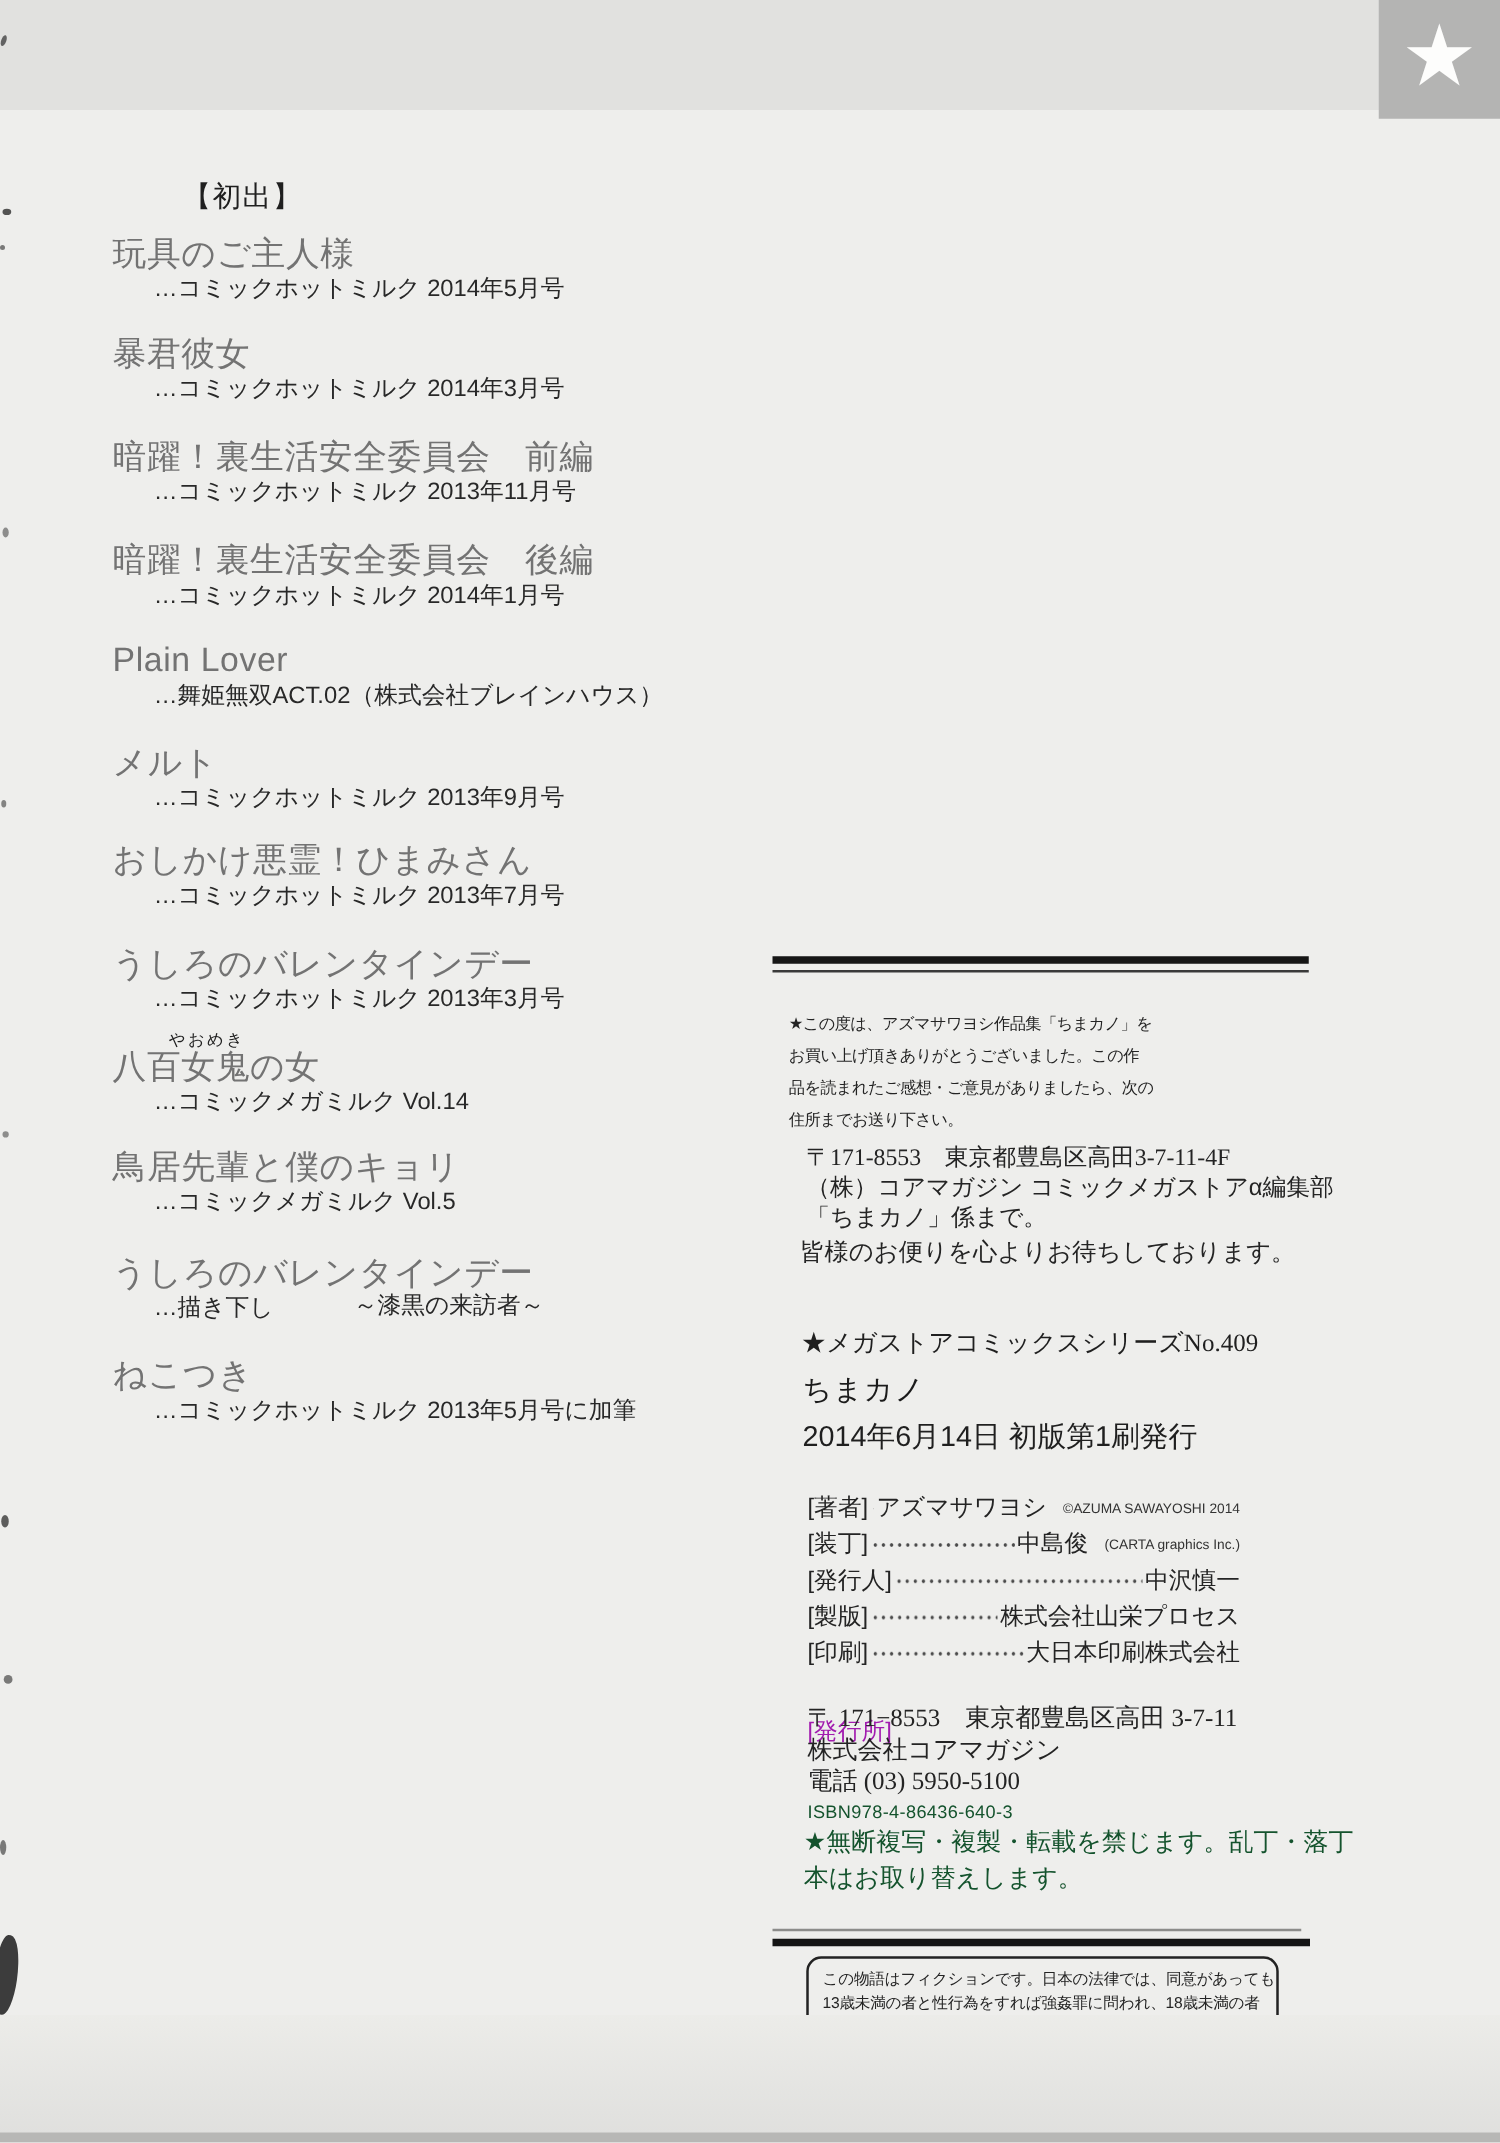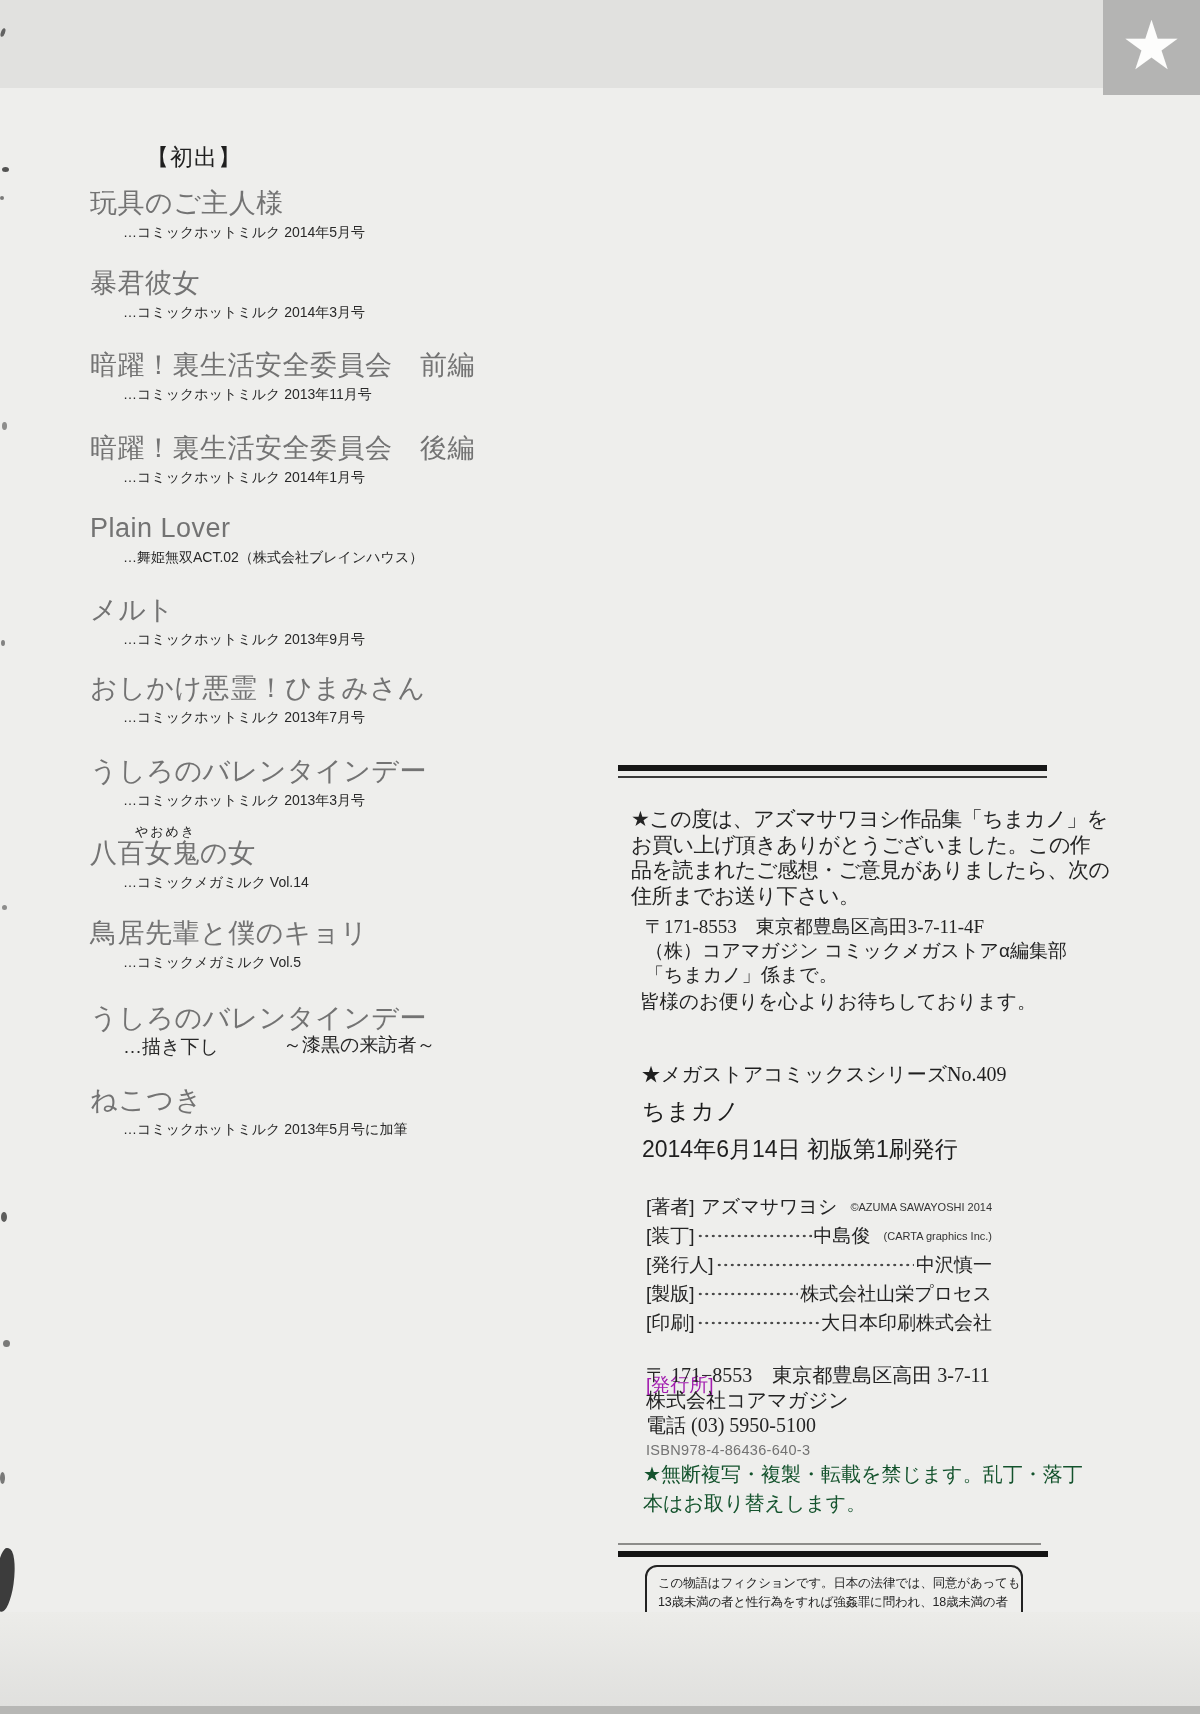--- a/index.html
+++ b/index.html
@@ -16,33 +16,33 @@
   .bottom-strip { position:absolute; left:0; top:1612px; width:1200px; height:102px;
                   background:linear-gradient(#ecece9,#dfdfdd); }
   .bottom-edge { position:absolute; left:0; top:1706px; width:1200px; height:8px; background:#b7b7b5; }
 
   .speck { position:absolute; background:#2c2c2c; border-radius:50%; }
 
   
   .section-title { position:absolute; left:146px; top:142px; font-size:23px; letter-spacing:1px; color:#1f1f1f; }
   .entry { position:absolute; left:90px; white-space:nowrap; }
   .w-title { font-size:27px; line-height:30px; letter-spacing:0.5px; color:#737373; }
-  .w-credit { font-size:14px; line-height:20px; margin:4px 0 0 33px; color:#282828; }
+  .w-credit { font-size:19px; line-height:20px; margin:4px 0 0 33px; color:#282828; }
   .furigana { position:absolute; top:-15px; left:45px; font-size:13px; letter-spacing:2px; color:#222; }
   .w-credit-row { position:relative; font-size:19px; line-height:20px; margin-top:4px; color:#282828; }
   .w-credit-row .cr-text { margin-left:33px; }
   .w-subtitle { position:absolute; left:193px; top:-2px; font-size:19px; color:#282828; }
 
   
   .brand { position:absolute; left:621px; top:720px; font-size:41px; font-weight:bold;
            letter-spacing:-1px; color:#161616; white-space:nowrap; }
   .rule-a { position:absolute; left:618px; top:765px; width:429px; height:6px; background:#161616; }
   .rule-b { position:absolute; left:618px; top:776px; width:429px; height:2px; background:#3a3a3a; }
 
-  .greeting { position:absolute; left:631px; top:806px; font-size:21px; line-height:25.5px;
+  .greeting { position:absolute; left:631px; top:806px; font-size:13px; line-height:25.5px;
               letter-spacing:-0.5px; color:#242424; white-space:nowrap; }
   .contact { position:absolute; left:645px; top:915px; font-size:19px; line-height:24px;
              color:#242424; white-space:nowrap; }
   .waiting { position:absolute; left:640px; top:988px; font-size:19.5px; color:#242424; white-space:nowrap; }
 
   .series { position:absolute; left:641px; top:1061px; font-size:20px; color:#1f1f1f; white-space:nowrap; }
   .booktitle { position:absolute; left:642px; top:1096px; font-size:23px; letter-spacing:1px; color:#1b1b1b; }
   .pubdate { position:absolute; left:642px; top:1134px; font-size:23px; color:#1f1f1f; white-space:nowrap; }
 
   .credits { position:absolute; left:646px; top:1197px; width:346px; }
@@ -51,21 +51,21 @@
   .cr-label { flex:none; }
   .cr-dots { flex:1; height:14px; margin:0 2px; align-self:center;
              background-image:radial-gradient(circle,#4a4a4a 1.1px,transparent 1.6px);
              background-size:6.5px 14px; background-position:0 60%; background-repeat:repeat-x; }
   .cr-value { flex:none; }
   .cr-note { flex:none; font-size:11px; margin-left:13px; color:#333; }
 
   .pub-label { position:absolute; left:646px; top:1372px; font-size:19px; color:#a21caf; }
   .pub-lines { position:absolute; left:646px; top:1363px; font-size:20px; line-height:25px;
                color:#242424; white-space:nowrap; }
-  .isbn { position:absolute; left:646px; top:1442px; font-size:14.5px; letter-spacing:0.3px; color:#737373; }
+  .isbn { position:absolute; left:646px; top:1442px; font-size:14.5px; letter-spacing:0.3px; color:#14532d; }
   .notice { position:absolute; left:643px; top:1460px; font-size:20px; line-height:29px;
             color:#14532d; white-space:nowrap; }
 
   .rule-c { position:absolute; left:618px; top:1543px; width:423px; height:2px; background:#8c8c8a; }
   .rule-d { position:absolute; left:618px; top:1551px; width:430px; height:6px; background:#141414; }
 
   .disclaimer { position:absolute; left:645px; top:1565px; width:352px;
                 border:2px solid #222; border-radius:12px; padding:7px 11px 8px;
                 font-size:12.5px; line-height:18.5px; letter-spacing:-0.2px;
                 color:#242424; white-space:nowrap; }

